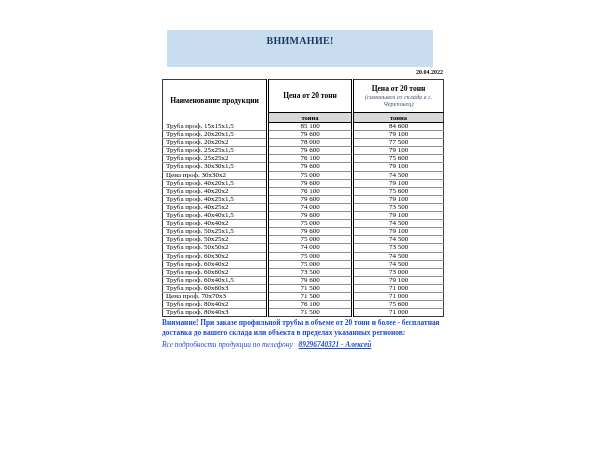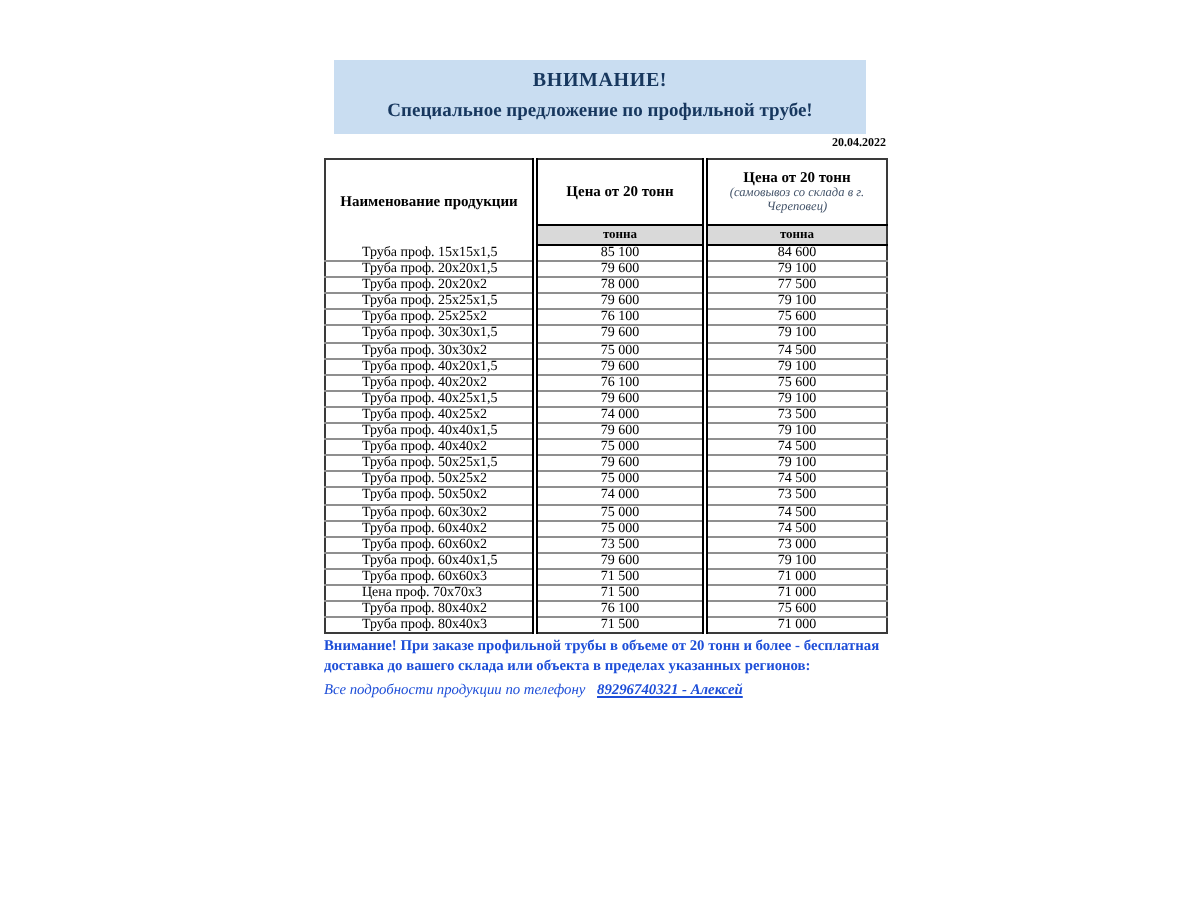--- a/index.html
+++ b/index.html
@@ -17,37 +17,36 @@
   .head-row th{height:32px;font-weight:bold;font-size:7.5px;text-align:center;
         vertical-align:middle;line-height:1.15;}
   .head-row th.c3{white-space:normal;}
   .subhead{font-style:italic;font-weight:normal;font-size:6.3px;color:#44546a;
         line-height:1.12;white-space:normal;}
   .unit-row td{height:9px;background:#d9d9d9;font-weight:bold;font-size:6.5px;
         text-align:center;border-top:1px solid #000;border-bottom:1px solid #000;
         line-height:9px;}
   .bl{border-left:3px double #000;}
   tbody td{height:7px;line-height:7.1px;font-size:7px;border-bottom:1px solid #8f8f8f;}
-  tbody td.name{text-align:left;padding-left:18px;}
+  tbody td.name{text-align:left;padding-left:3px;}
   tbody td.num{text-align:center;}
   tbody tr:last-child td{border-bottom:none;}
   .footer{position:absolute;left:162px;top:318px;width:288px;color:#1d4ed8;}
   .notice{font-weight:bold;font-size:7.4px;line-height:1.38;white-space:normal;}
   .regions{font-style:italic;font-size:7.5px;line-height:1.45;margin-top:3px;white-space:normal;}
   .phone-line{font-style:italic;font-size:7.4px;margin-top:2px;}
   .phone{font-weight:bold;text-decoration:underline;margin-left:4px;margin-top:20px;}
 </style>
 </head>
 <body>
 
 <div class="page">
 
   <div class="banner">
     <div class="banner-line1">ВНИМАНИЕ!</div>
-    <div class="banner-line2">Специальное предложение по профильной трубе!</div>
   </div>
 
   <div class="date">20.04.2022</div>
 
   <table class="price-table">
     <colgroup>
       <col style="width:105px">
       <col style="width:85px">
       <col style="width:91px">
     </colgroup>
@@ -90,21 +89,21 @@
           <td class="name">Труба проф. 25х25х2</td>
           <td class="num bl">76 100</td>
           <td class="num bl">75 600</td>
         </tr>
         <tr>
           <td class="name">Труба проф. 30х30х1,5</td>
           <td class="num bl">79 600</td>
           <td class="num bl">79 100</td>
         </tr>
         <tr>
-          <td class="name">Труба проф. 30х30х2</td>
+          <td class="name">Цена проф. 30х30х2</td>
           <td class="num bl">75 000</td>
           <td class="num bl">74 500</td>
         </tr>
         <tr>
           <td class="name">Труба проф. 40х20х1,5</td>
           <td class="num bl">79 600</td>
           <td class="num bl">79 100</td>
         </tr>
         <tr>
           <td class="name">Труба проф. 40х20х2</td>

